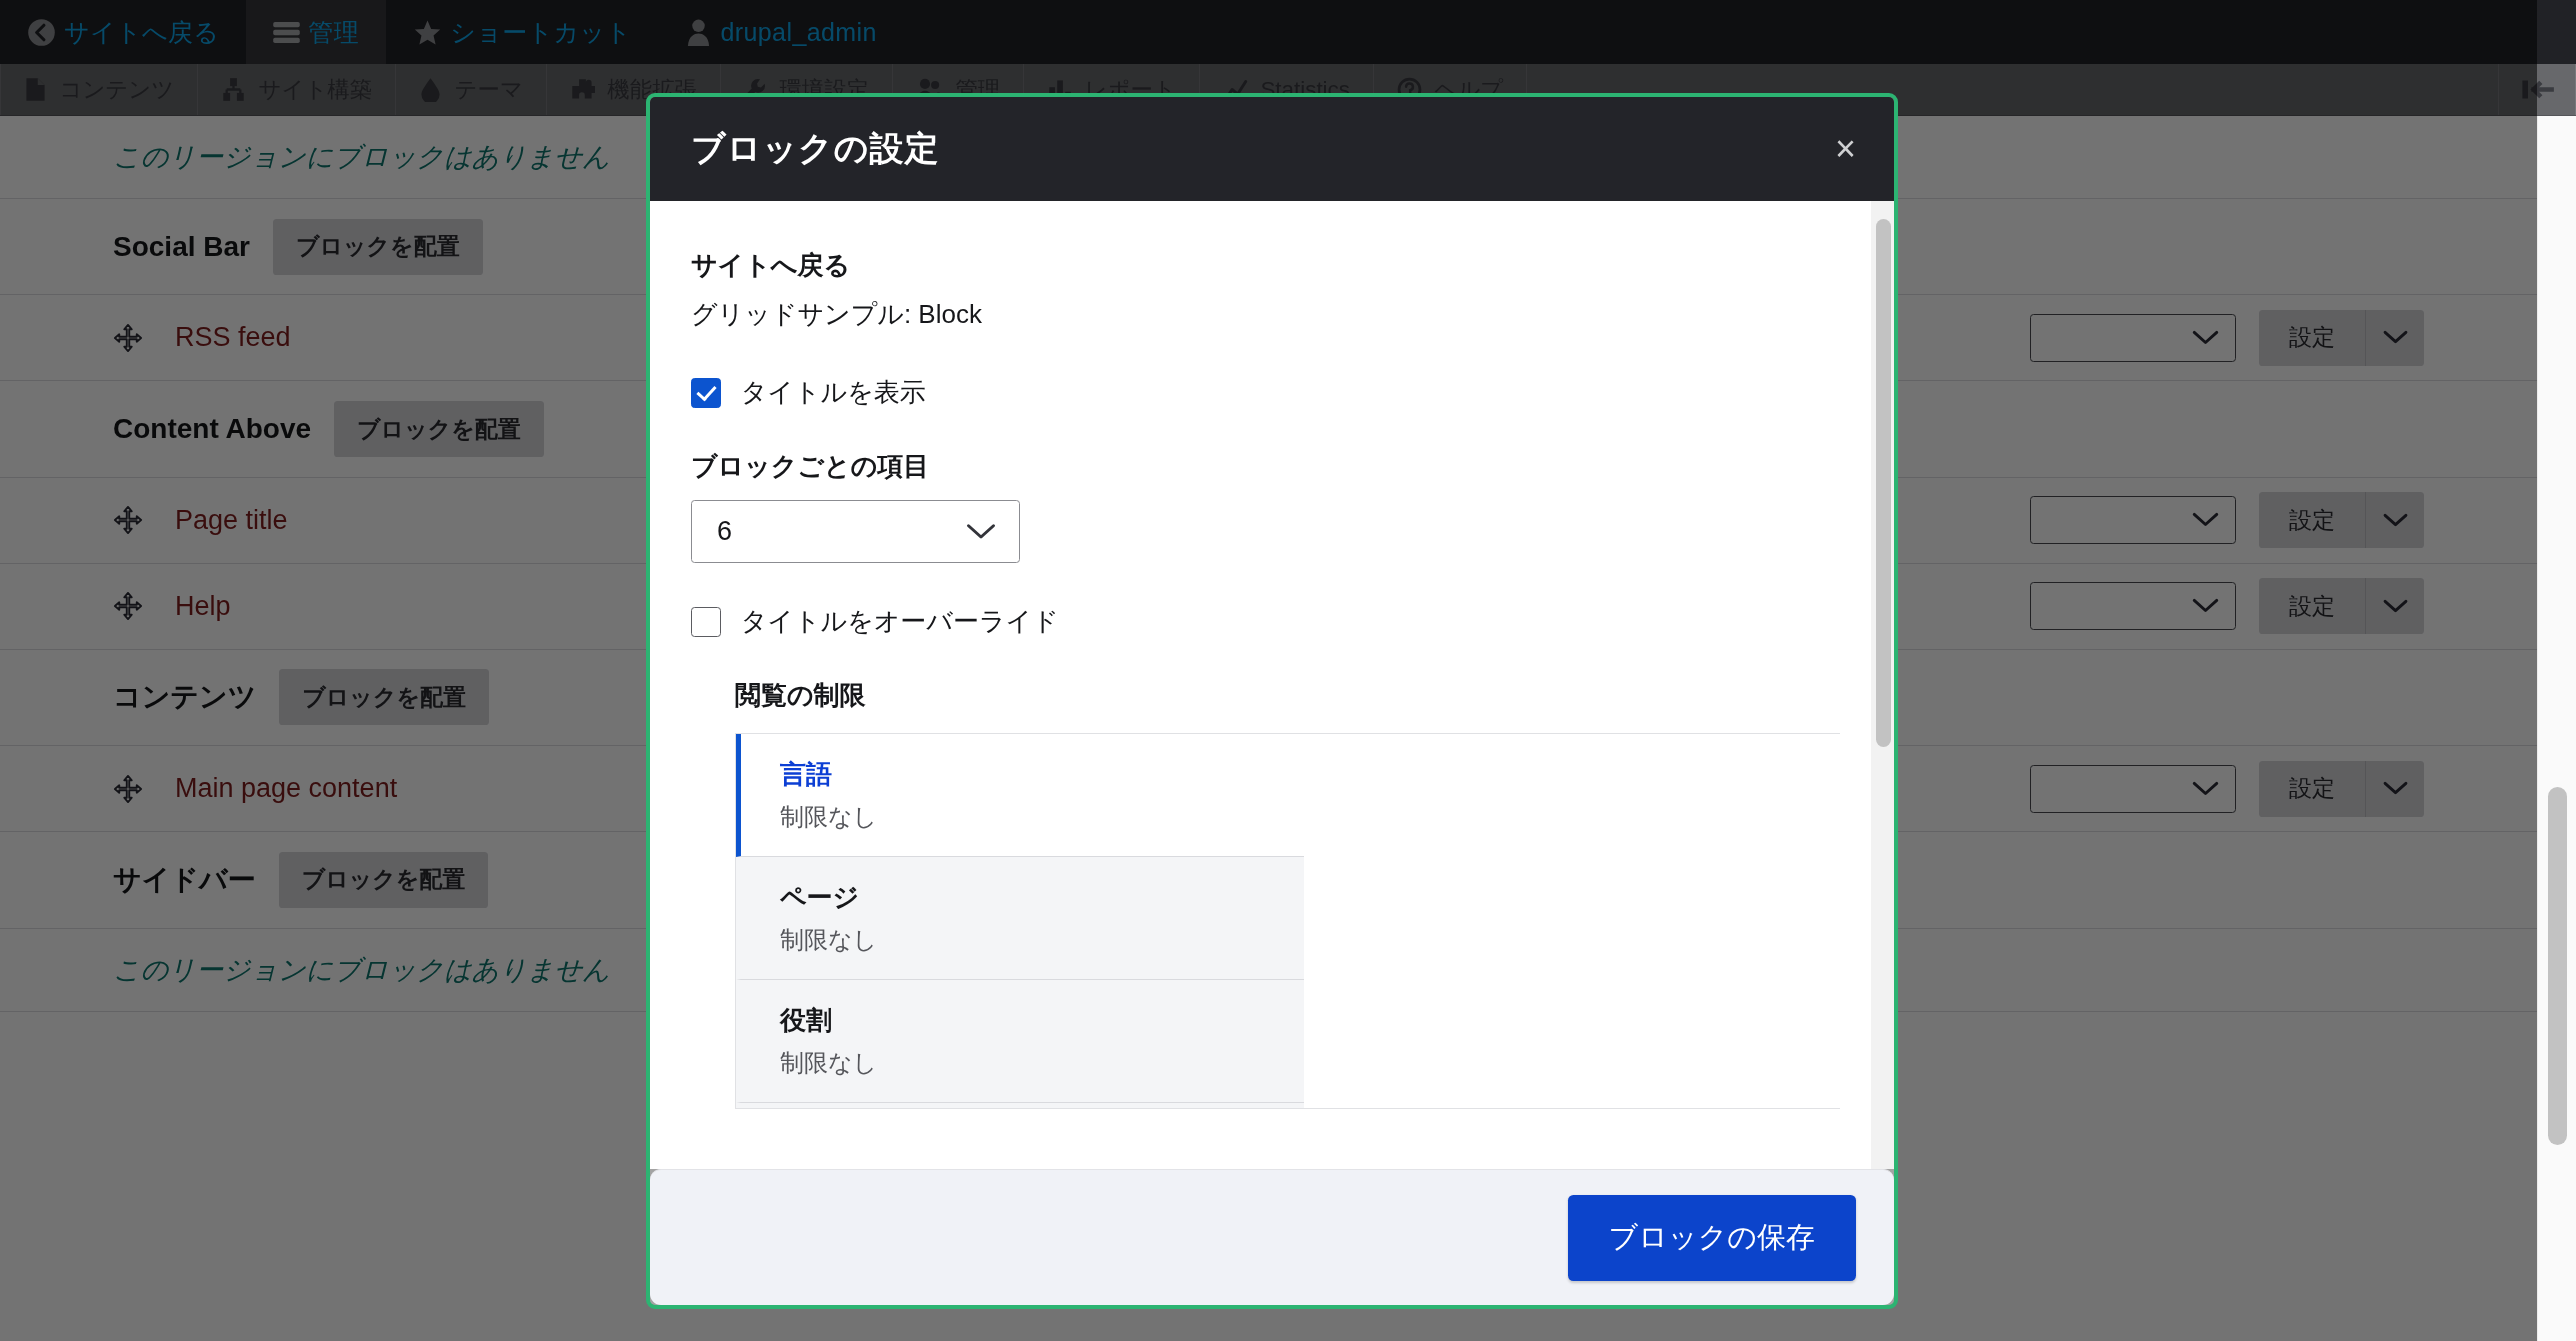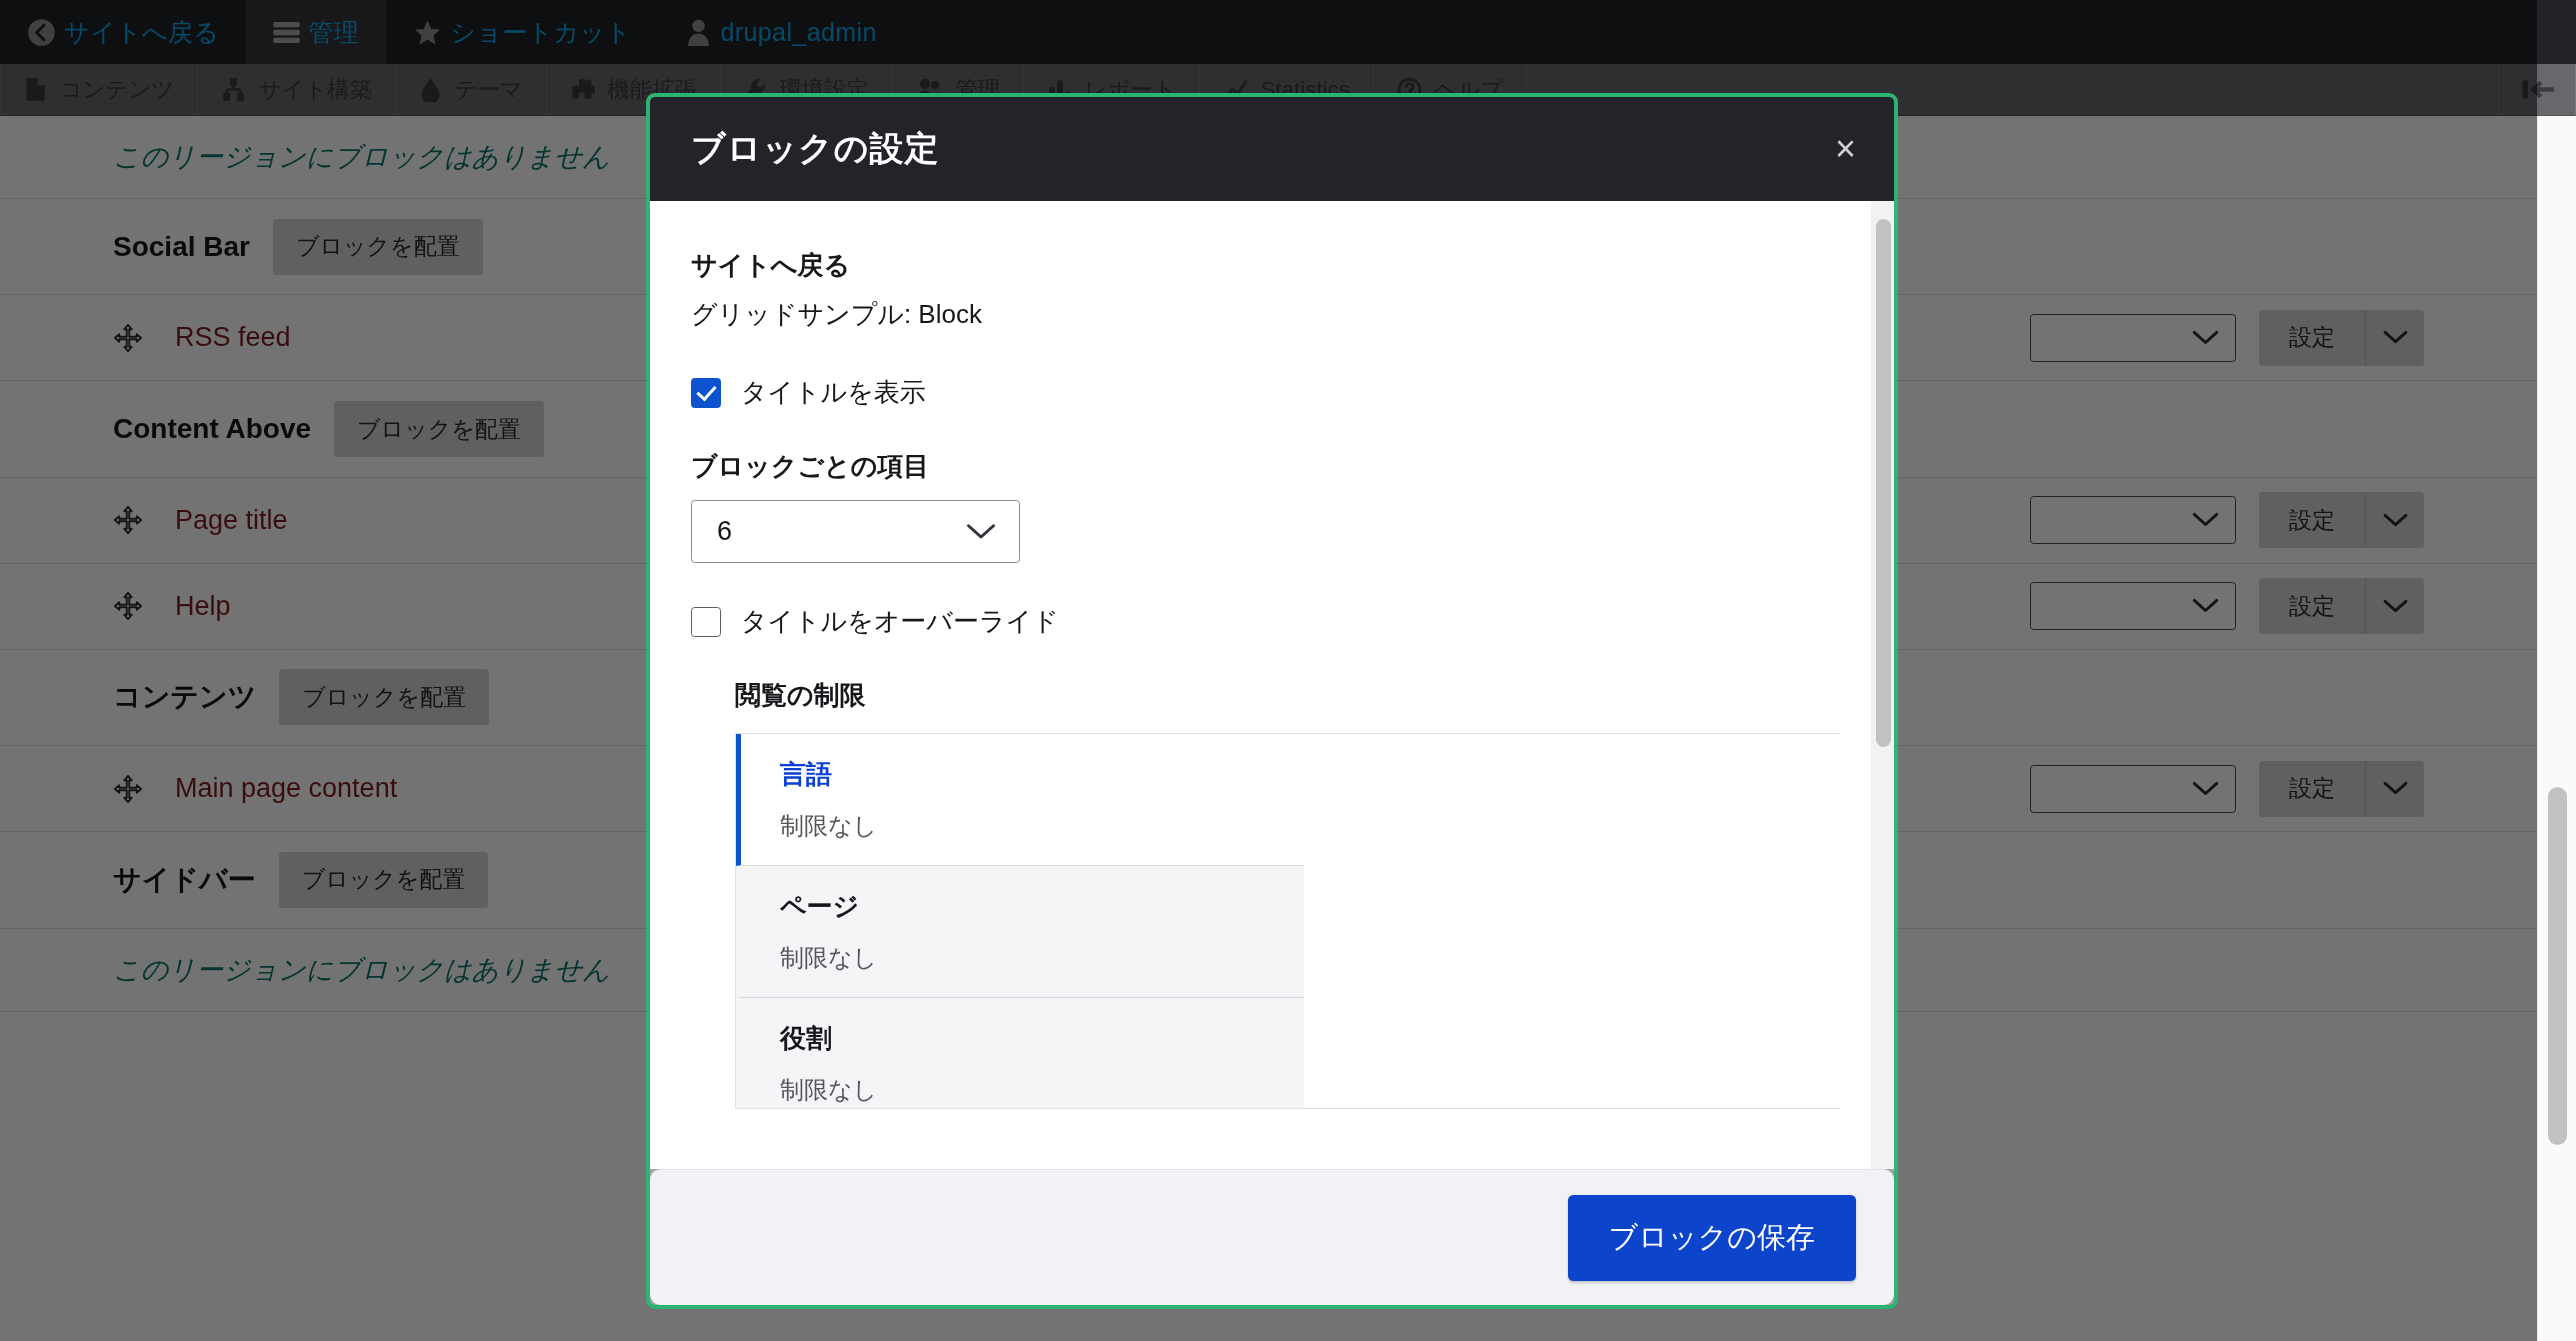--- a/index.html
+++ b/index.html
@@ -61,21 +61,21 @@
     border-top: 0.9px solid #dcdcdf;
     min-height: 86px;
     display: flex; align-items: center;
     padding: 0 113px;
   }
   .row-region { gap: 23px; padding-top: 19.7px; padding-bottom: 19.7px; }
   .region-title { font-size: 28px; font-weight: bold; color: #16171a; }
   .btn-place {
     background: #d4d4d8; color: #2a2b30;
     font-size: 23px; padding: 12.5px 23px; border-radius: 3.6px;
-    border: none; white-space: nowrap;
+    border: none; white-space: nowrap; font-weight: bold;
   }
   .row-block { justify-content: space-between; }
   .block-left { display: flex; align-items: center; gap: 32px; }
   .drag-handle { width: 30px; height: 30px; display: inline-block; }
   .block-label { font-size: 27px; color: #7f1d1d; }
   .block-right { display: flex; align-items: center; gap: 23px; }
   .sel-region {
     width: 206px; height: 48px; border: 0.9px solid #4a4b50; border-radius: 3.6px;
     background: #fff; display: flex; align-items: center; justify-content: flex-end;
     padding-right: 16px;
@@ -159,21 +159,21 @@
     height: 376px; overflow: hidden;
   }
   #vtabs-list { width: 568px; flex: 0 0 568px; background: #f4f5f7; }
   .vtab {
     padding: 23px 0 23px 39px; border-bottom: 0.9px solid #d9dade;
     border-left: 5.4px solid transparent;
   }
   .vtab.active { background: #fff; border-left-color: #0c54cf; }
   .vtab-title { font-size: 26px; font-weight: bold; color: #16171a; }
   .vtab.active .vtab-title { color: #0c3fd4; }
-  .vtab-sum { font-size: 24px; color: #55565b; margin-top: 18px; }
+  .vtab-sum { font-size: 24px; color: #55565b; margin-top: 9px; }
   #vtabs-pane { flex: 1 1 auto; background: #fff; padding: 30px 36px 0 29px; border-left: 0.9px solid #e0e1e4; }
   .pane-title { font-size: 26px; font-weight: bold; color: #16171a; margin-bottom: 16px; }
   .pane-check { margin-bottom: 14.3px; }
   .pane-desc { font-size: 22.4px; color: #4b4c51; line-height: 1.45; margin-top: 5.4px; }
 
   
   #modal-scroll {
     position: absolute; top: 0; right: 0; width: 23px; height: 100%;
     background: #f2f2f2;
   }

